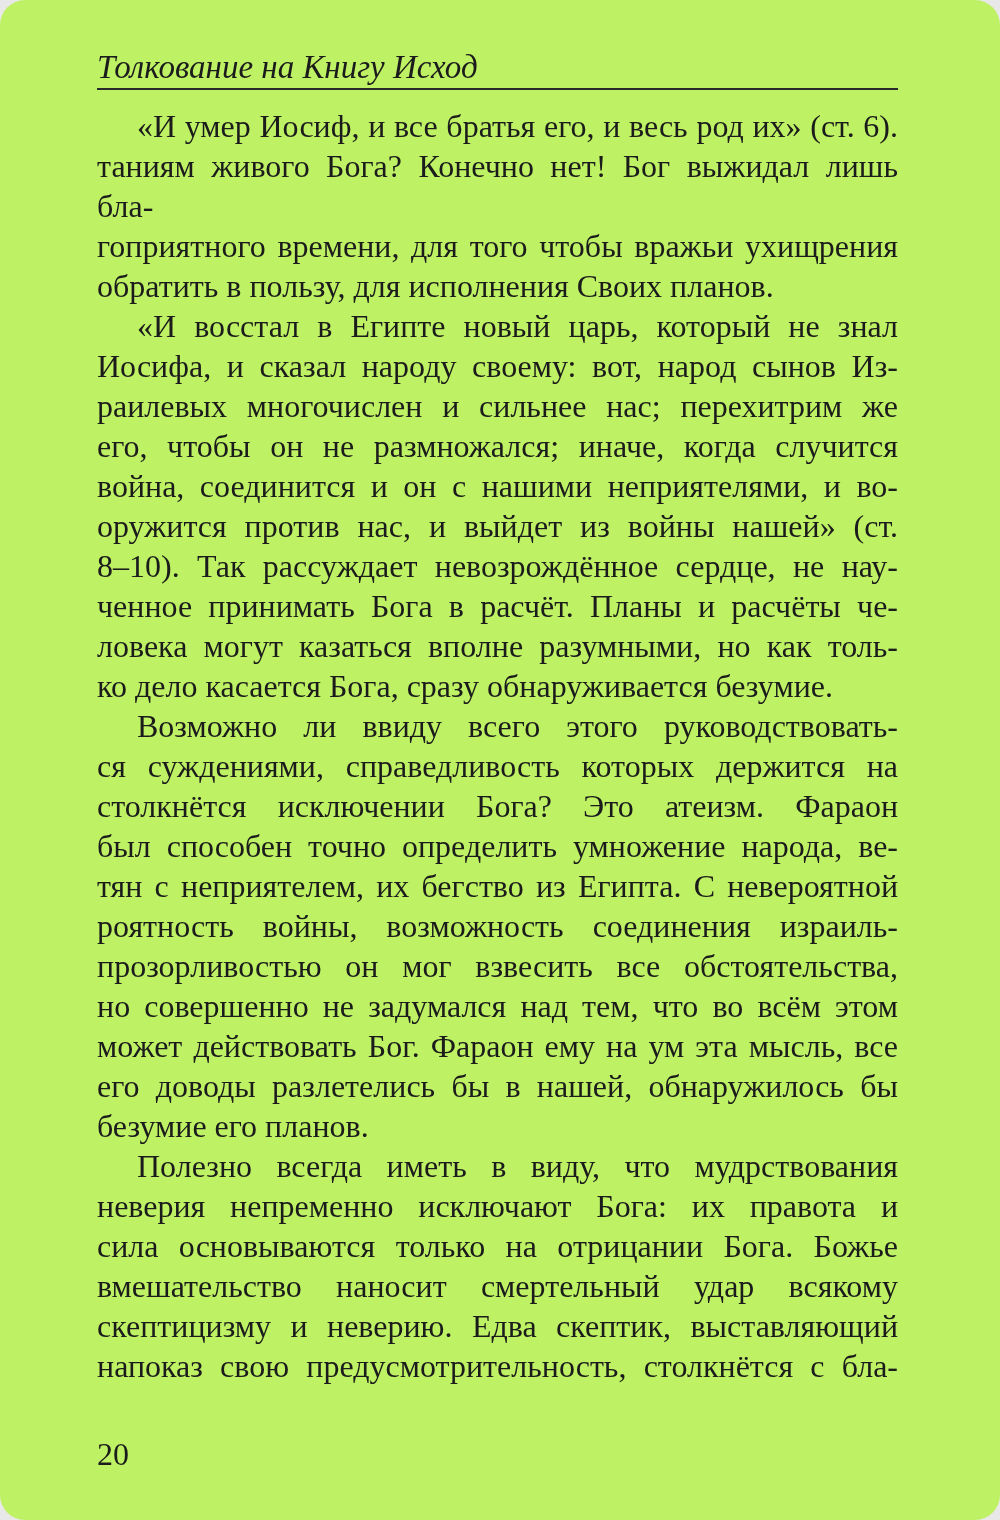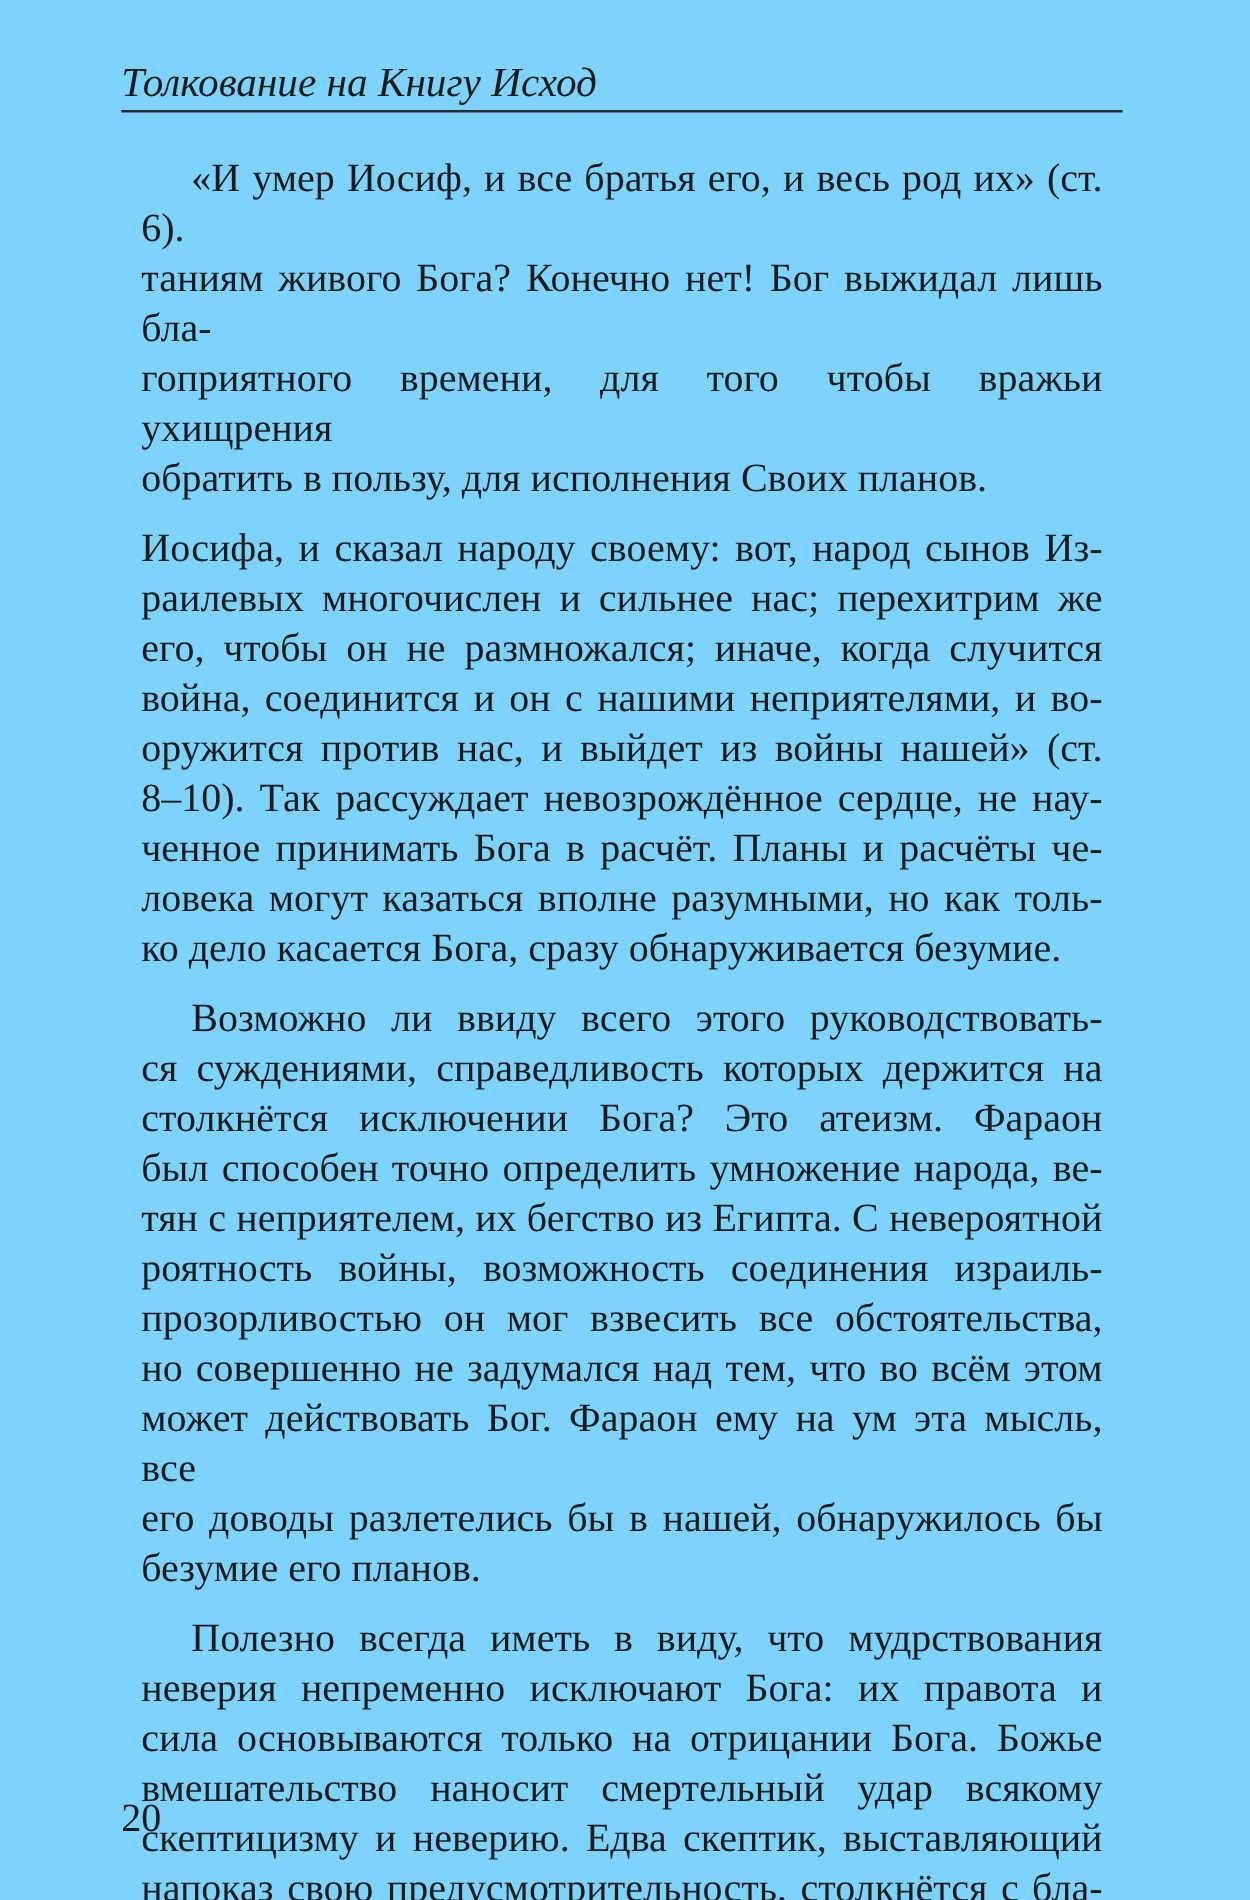--- a/index.html
+++ b/index.html
@@ -4,24 +4,25 @@
 <style>
   html, body {
     margin: 0;
     padding: 0;
     background: #e8e8e8;
   }
   .page {
     position: relative;
     width: 1000px;
     height: 1520px;
-    background: #7dd3fc;
+    background: #bef264;
     color: #1b1b1b;
     font-family: "Liberation Serif", "DejaVu Serif", serif;
     overflow: hidden;
+    border-radius: 25px;
   }
   .running-header {
     position: absolute;
     left: 97px;
     top: 48px;
     width: 801px;
   }
   .running-header-title {
     font-style: italic;
     font-size: 33px;
@@ -35,21 +36,21 @@
   }
   .body-text {
     position: absolute;
     left: 97px;
     top: 106px;
     width: 801px;
     font-size: 32px;
     line-height: 40px;
   }
   .paragraph {
-    margin: 16px;
+    margin: 0;
   }
   .line {
     text-align: justify;
     text-align-last: justify;
     white-space: normal;
     word-spacing: normal;
   }
   .line.indent {
     text-indent: 40px;
   }
@@ -77,20 +78,21 @@
   </div>
 
   <div class="body-text" id="body-text">
       <div class="paragraph">
         <div class="line indent">«И умер Иосиф, и все братья его, и весь род их» (ст. 6).</div>
         <div class="line">таниям живого Бога? Конечно нет! Бог выжидал лишь бла-</div>
         <div class="line">гоприятного времени, для того чтобы вражьи ухищрения</div>
         <div class="line lastline">обратить в пользу, для исполнения Своих планов.</div>
       </div>
       <div class="paragraph">
+        <div class="line indent">«И восстал в Египте новый царь, который не знал</div>
         <div class="line">Иосифа, и сказал народу своему: вот, народ сынов Из-</div>
         <div class="line">раилевых многочислен и сильнее нас; перехитрим же</div>
         <div class="line">его, чтобы он не размножался; иначе, когда случится</div>
         <div class="line">война, соединится и он с нашими неприятелями, и во-</div>
         <div class="line">оружится против нас, и выйдет из войны нашей» (ст.</div>
         <div class="line">8–10). Так рассуждает невозрождённое сердце, не нау-</div>
         <div class="line">ченное принимать Бога в расчёт. Планы и расчёты че-</div>
         <div class="line">ловека могут казаться вполне разумными, но как толь-</div>
         <div class="line lastline">ко дело касается Бога, сразу обнаруживается безумие.</div>
       </div>

